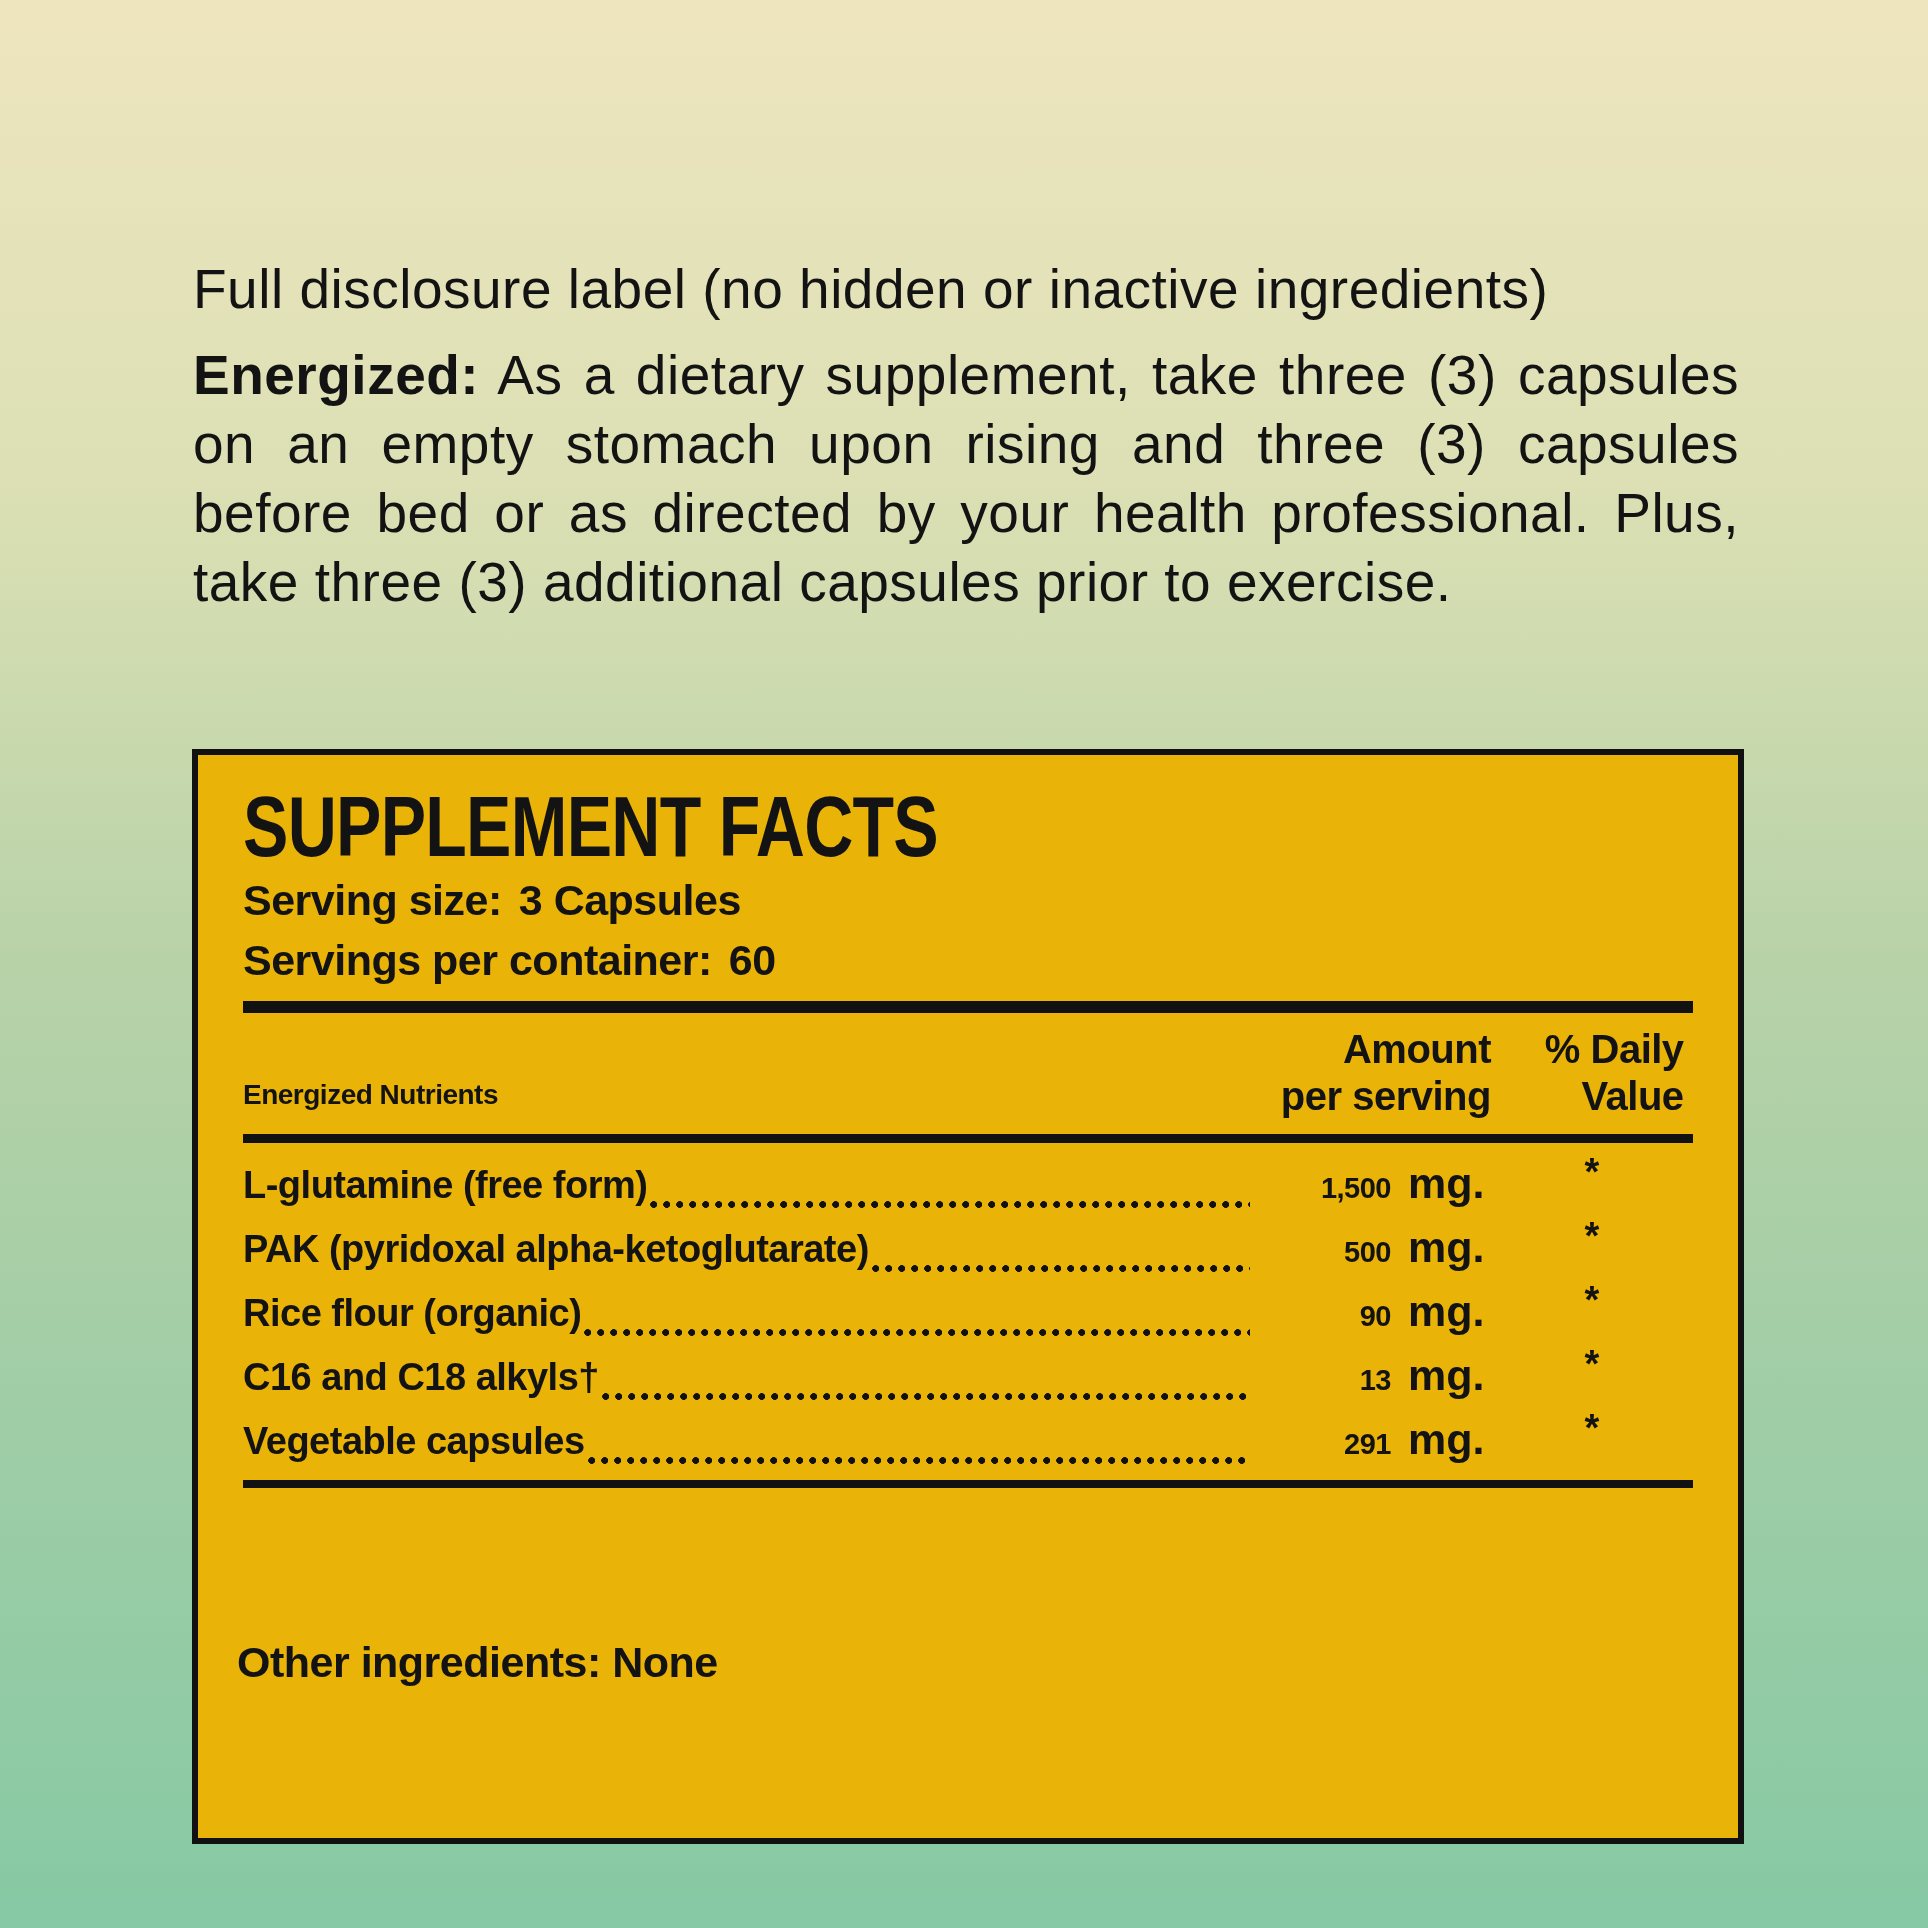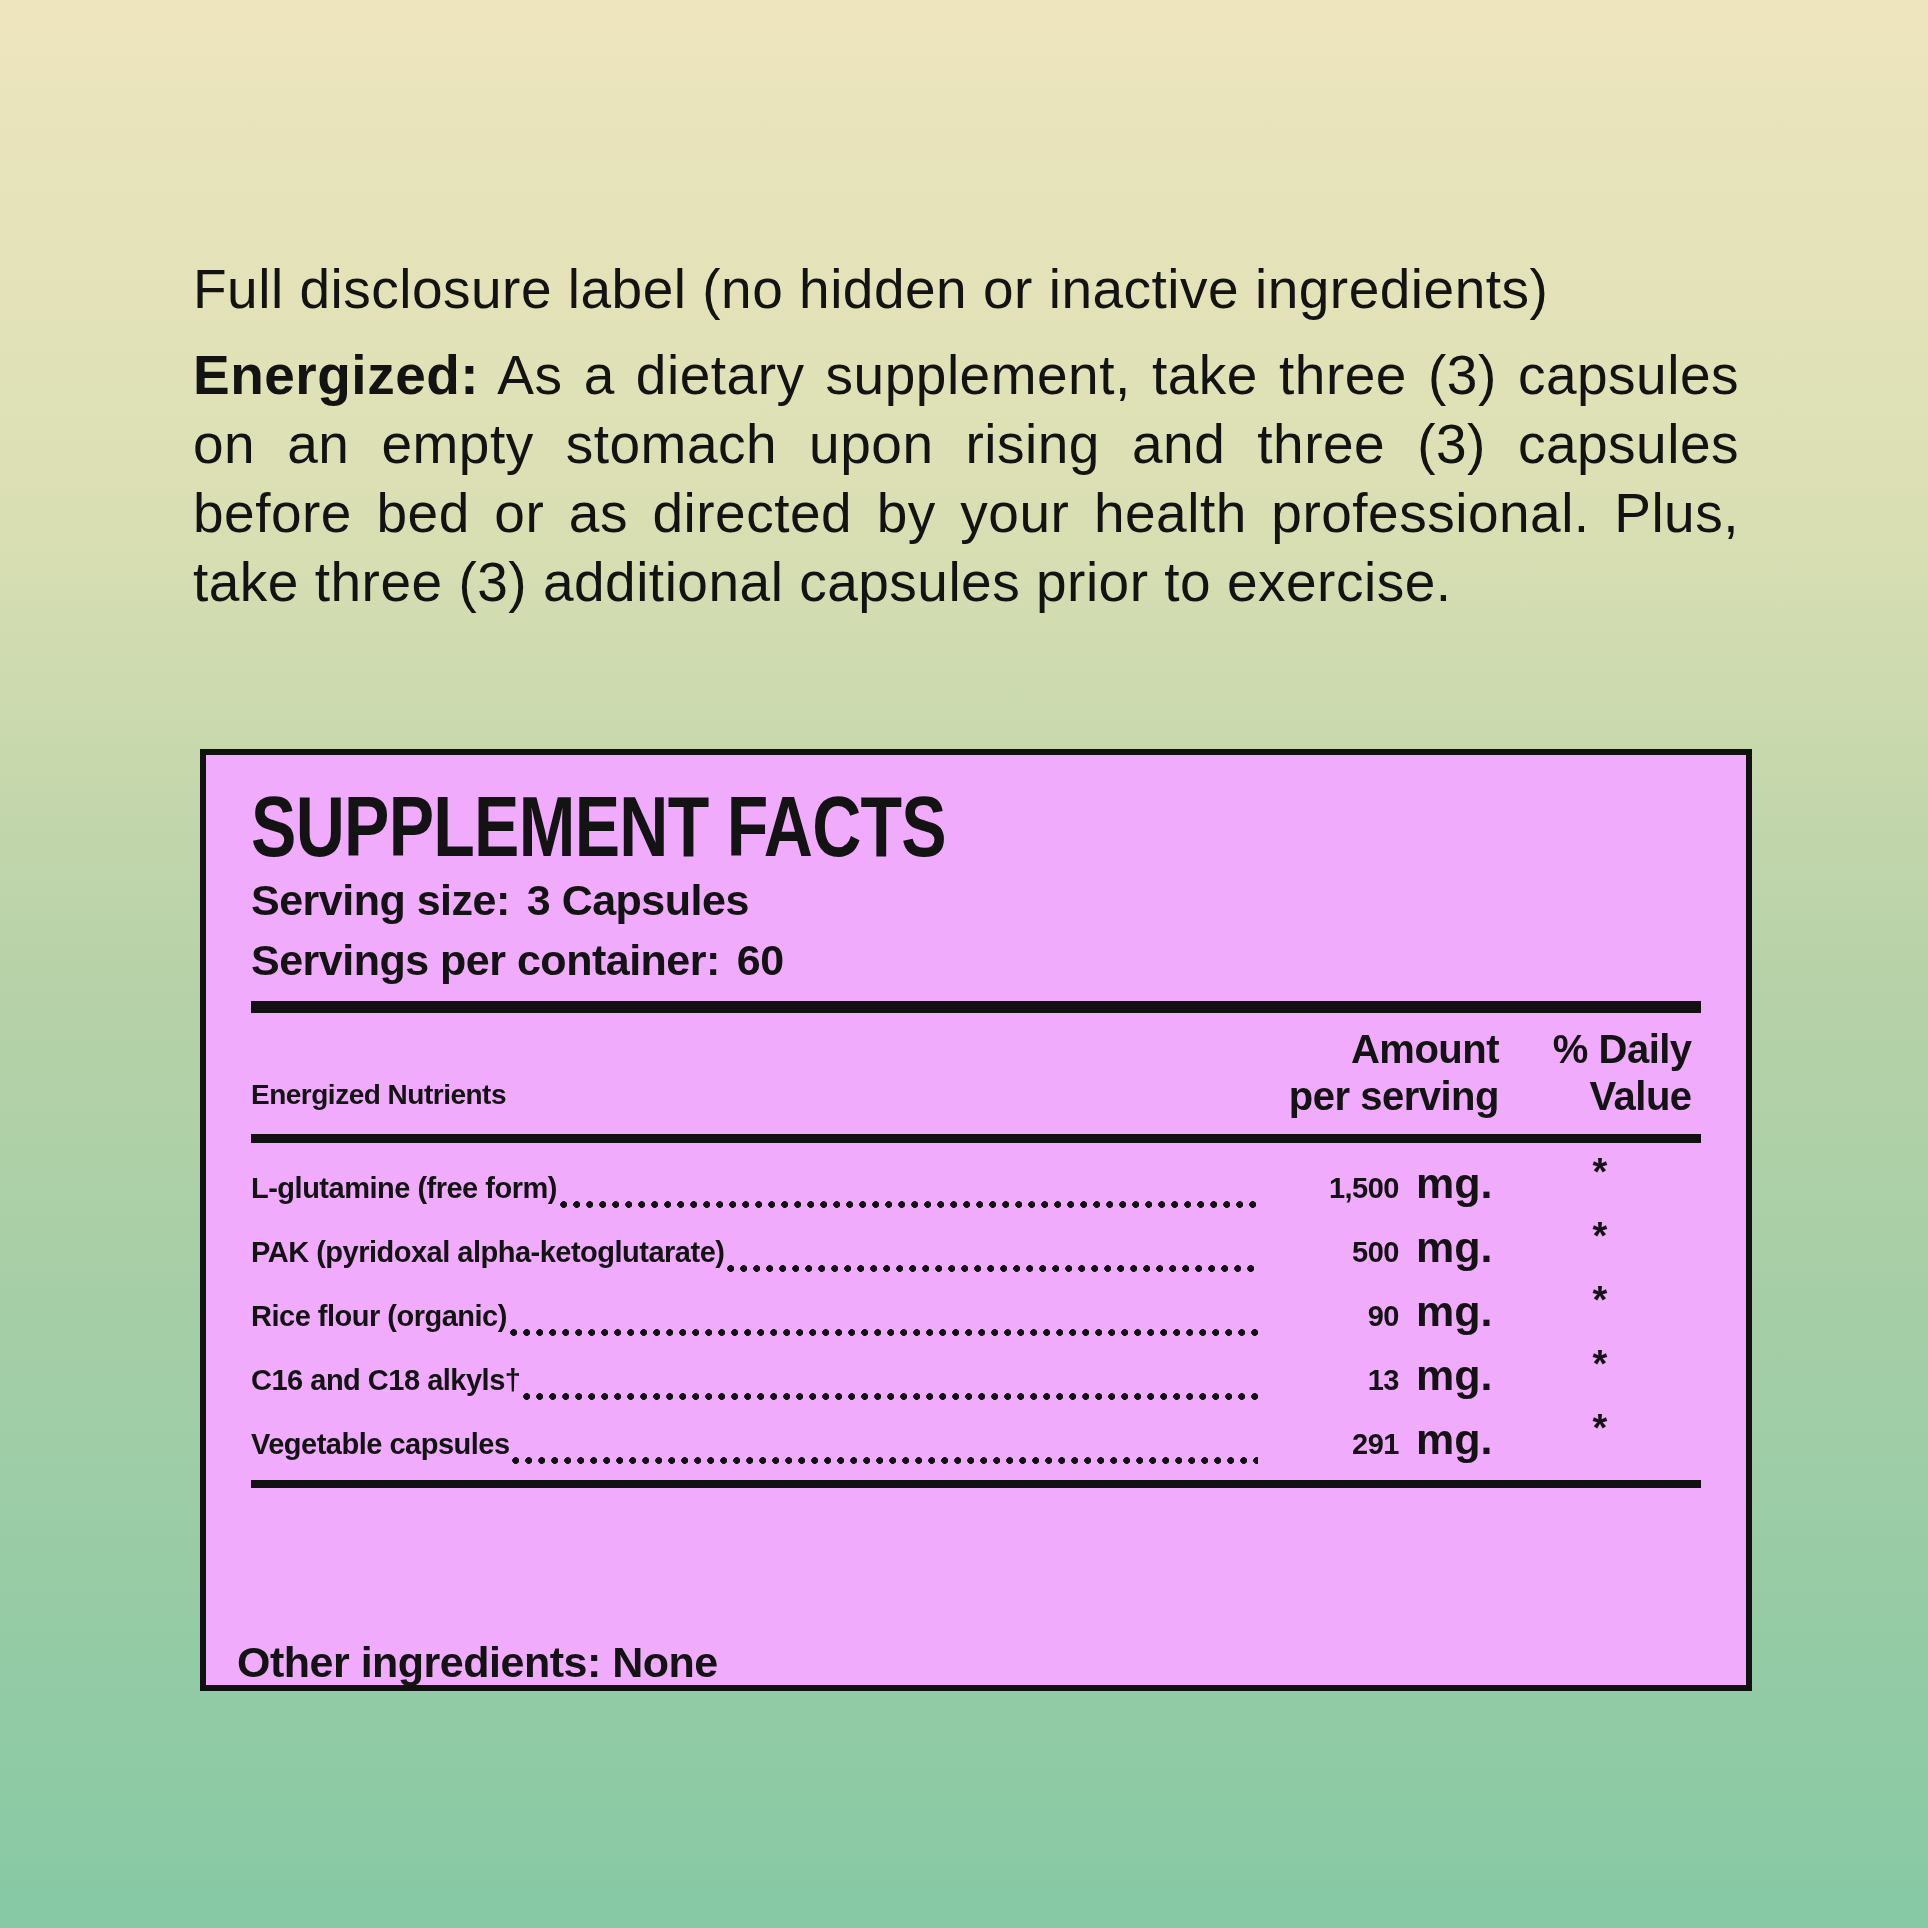--- a/index.html
+++ b/index.html
@@ -18,22 +18,22 @@
     letter-spacing:0.5px;
   }
   .directions{
     position:absolute;left:193px;top:341px;width:1546px;margin:0;
     font-size:55px;line-height:69px;
     text-align:justify;text-align-last:left;
     letter-spacing:0.5px;
   }
   .bold{font-weight:bold;}
   .facts-box{
-    position:absolute;left:200px;top:749px;width:1552px;height:942px;
-    background:#f0abfc;border:6.6px solid #111111;box-sizing:border-box;
+    position:absolute;left:192px;top:749px;width:1552px;height:1095px;
+    background:#eab308;border:6.6px solid #111111;box-sizing:border-box;
     padding:0 45px;
   }
   .facts-title{
     margin-top:28px;
     font-size:85px;font-weight:bold;line-height:87px;
     letter-spacing:-0.9px;
     transform:scaleX(0.80);transform-origin:left center;
     white-space:nowrap;
   }
   .serving-line{
@@ -59,21 +59,21 @@
     padding-bottom:1.9px;
   }
   .col-dv-head{
     width:202px;text-align:right;padding-right:9.4px;box-sizing:border-box;
     font-size:40px;font-weight:bold;line-height:47px;letter-spacing:-0.5px;
     padding-bottom:1.9px;
   }
   .rows{margin-top:11.3px;}
   .nrow{display:flex;align-items:baseline;line-height:59px;}
   .rname{
-    flex:none;font-size:29px;font-weight:bold;letter-spacing:-0.5px;
+    flex:none;font-size:38px;font-weight:bold;letter-spacing:-0.5px;
     white-space:nowrap;
   }
   .dots{
     flex:1;height:9.4px;align-self:flex-end;margin:0 0 9.4px 1.9px;
     background-image:radial-gradient(circle at 4.7px 4.7px,#111111 3.2px,rgba(0,0,0,0) 3.8px);
     background-size:13px 9.4px;background-repeat:repeat-x;
   }
   .amt{width:141px;text-align:right;font-size:29px;font-weight:bold;letter-spacing:-0.5px;}
   .unit{width:83px;text-align:left;padding-left:17px;font-size:43px;font-weight:bold;box-sizing:content-box;}
   .dv{

